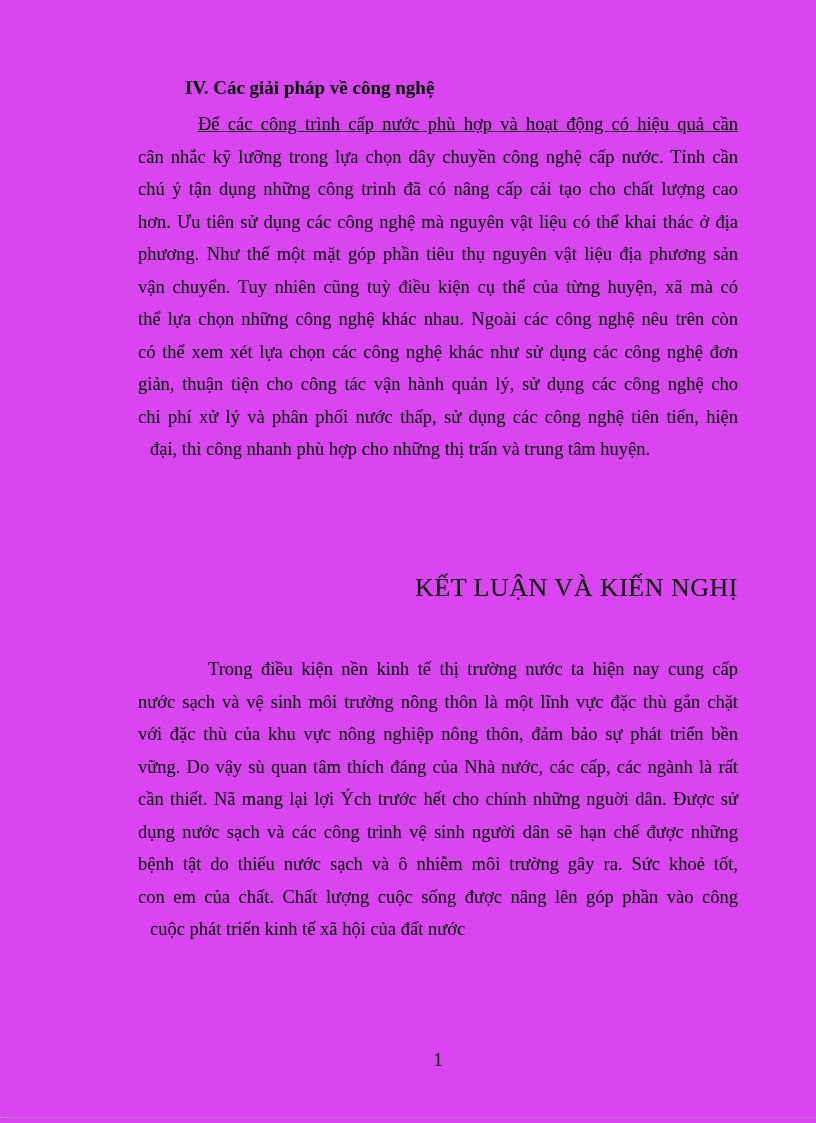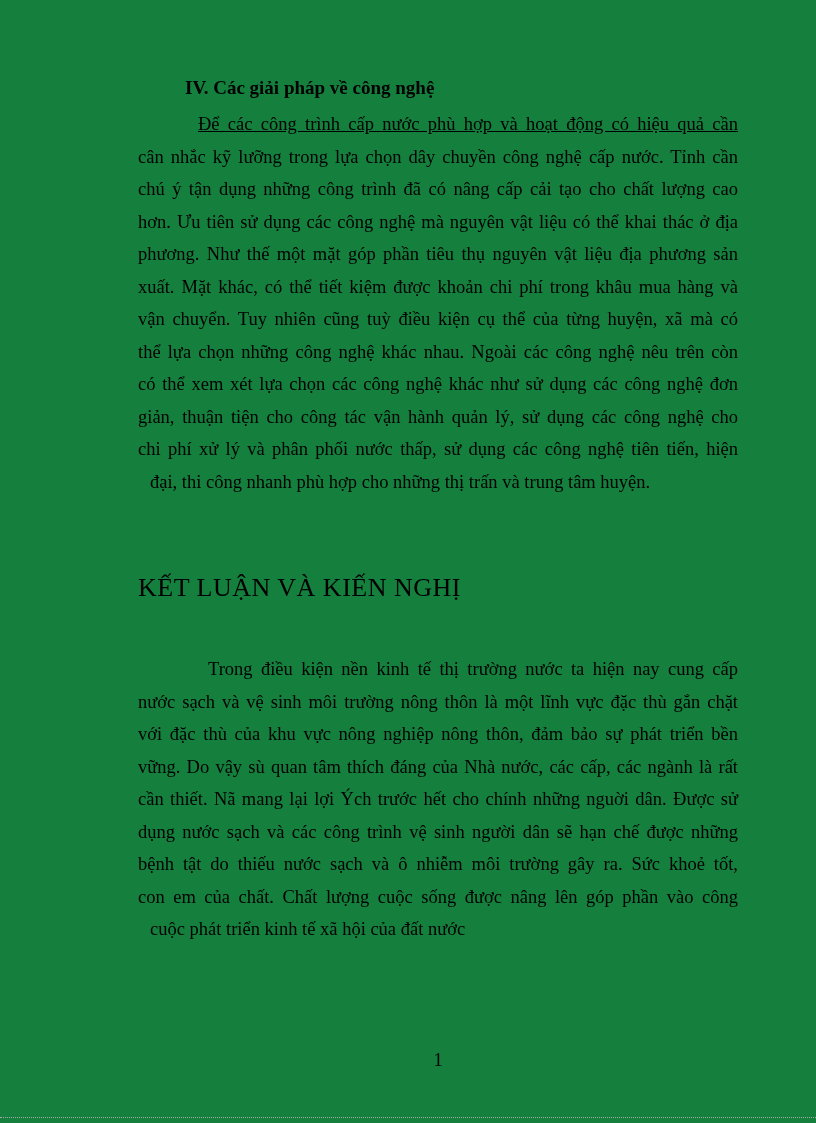--- a/index.html
+++ b/index.html
@@ -8,21 +8,21 @@
     width: 816px;
     height: 1123px;
     position: relative;
     font-family: "Liberation Serif", "DejaVu Serif", serif;
     color: #000000;
     overflow: hidden;
   }
   .page {
     position: absolute;
     inset: 0;
-    background: #15803d;
+    background: #d946ef;
   }
   
   .section-heading {
     position: absolute;
     left: 185px;
     top: 71px;
     font-size: 19px;
     line-height: 33px;
     font-weight: bold;
     white-space: nowrap;
@@ -51,21 +51,21 @@
   .para2 .line.first { padding-left: 70px; }
   
   .chapter-heading {
     position: absolute;
     left: 138px;
     width: 600px;
     top: 570px;
     font-size: 26px;
     line-height: 36px;
     font-weight: normal;
-    text-align: left;
+    text-align: right;
     letter-spacing: 0.5px;
     white-space: nowrap;
   }
   
   .page-number {
     position: absolute;
     left: 138px;
     width: 600px;
     top: 1044px;
     font-size: 18.5px;
@@ -87,21 +87,20 @@
 <div class="page">
 
   <div class="section-heading">IV. Các giải pháp về công nghệ</div>
 
   <div class="para para1">
       <div class="line first">Để các công trình cấp nước phù hợp và hoạt động có hiệu quả cần</div>
       <div class="line">cân nhắc kỹ lưỡng trong lựa chọn dây chuyền công nghệ cấp nước. Tỉnh cần</div>
       <div class="line">chú ý tận dụng những công trình đã có nâng cấp cải tạo cho chất lượng cao</div>
       <div class="line">hơn. Ưu tiên sử dụng các công nghệ mà nguyên vật liệu có thể khai thác ở địa</div>
       <div class="line">phương. Như thế một mặt góp phần tiêu thụ nguyên vật liệu địa phương sản</div>
-      <div class="line">xuất. Mặt khác, có thể tiết kiệm được khoản chi phí trong khâu mua hàng và</div>
       <div class="line">vận chuyển. Tuy nhiên cũng tuỳ điều kiện cụ thể của từng huyện, xã mà có</div>
       <div class="line">thể lựa chọn những công nghệ khác nhau. Ngoài các công nghệ nêu trên còn</div>
       <div class="line">có thể xem xét lựa chọn các công nghệ khác như sử dụng các công nghệ đơn</div>
       <div class="line">giản, thuận tiện cho công tác vận hành quản lý, sử dụng các công nghệ cho</div>
       <div class="line">chi phí xử lý và phân phối nước thấp, sử dụng các công nghệ tiên tiến, hiện</div>
       <div class="line last">đại, thi công nhanh phù hợp cho những thị trấn và trung tâm huyện.</div>
     </div>
 
   <div class="chapter-heading">KẾT LUẬN VÀ KIẾN NGHỊ</div>
 

